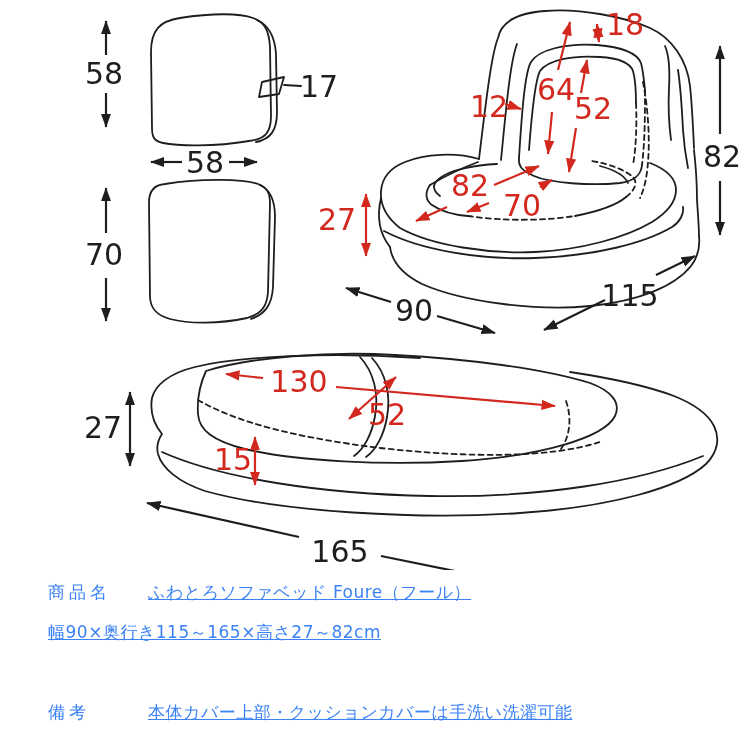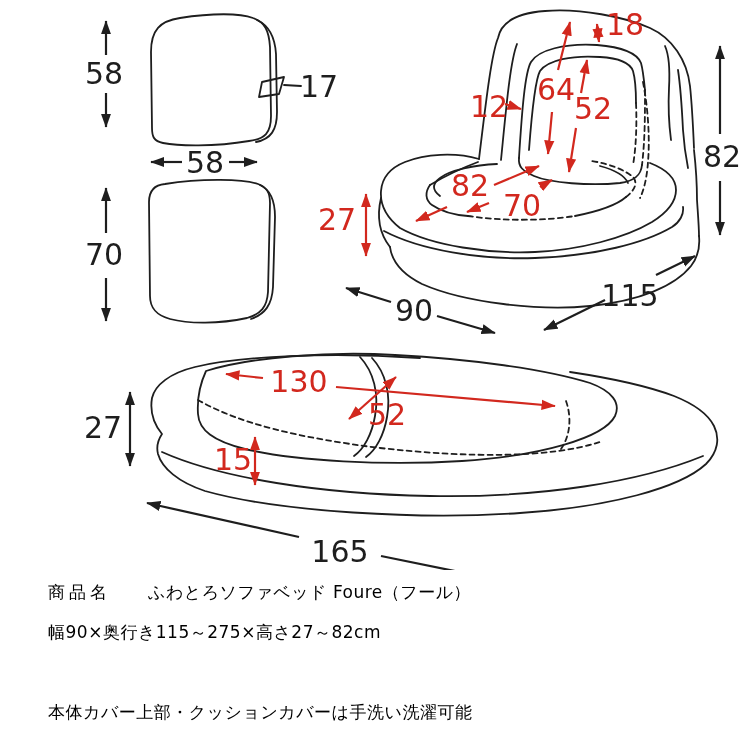--- a/index.html
+++ b/index.html
@@ -2,24 +2,24 @@
 <html><head>
 <meta charset="utf-8">
 <style>
   html,body{margin:0;padding:0;background:#ffffff;}
   .screen{position:relative;width:750px;height:750px;background:#ffffff;overflow:hidden;
           font-family:"DejaVu Sans","Liberation Sans",sans-serif;}
   svg{position:absolute;left:0;top:0;}
   svg text{font-family:"DejaVu Sans","Liberation Sans",sans-serif;}
   .dim-num{font-size:30px;fill:#1e1e1e;}
   .dim-num-red{font-size:30px;fill:#d2281e;}
-  .spec-table{position:absolute;left:48px;top:572px;width:670px;color:#000000;}
+  .spec-table{position:absolute;left:48px;top:572px;width:670px;color:#3b82f6;}
   .spec-row{display:flex;height:40px;align-items:center;font-size:17px;}
   .spec-label{width:100px;flex:0 0 100px;letter-spacing:4px;}
-  .spec-value{flex:1;letter-spacing:0.5px;}
+  .spec-value{flex:1;letter-spacing:0.5px;text-decoration:underline;}
 </style>
 </head>
 <body>
 
 <div class="screen">
 
 <svg width="750" height="570" viewBox="0 0 750 570">
   <defs>
     <marker id="ah-k" viewBox="0 0 7 5" markerWidth="6.5" markerHeight="5" refX="6.6" refY="2.5" orient="auto-start-reverse" markerUnits="strokeWidth">
       <path d="M0,0 L7,2.5 L0,5 Z" fill="#1e1e1e"></path>
@@ -153,22 +153,23 @@
   <text class="dim-num" text-anchor="middle" x="103" y="438">27</text>
   <text class="dim-num" text-anchor="middle" x="340" y="562">165</text>
 </svg>
 
 <div class="spec-table">
   <div class="spec-row">
     <div class="spec-label">商品名</div>
     <div class="spec-value">ふわとろソファベッド Foure（フール）</div>
   </div>
   <div class="spec-row">
-    <div class="spec-value">幅90×奥行き115～275×高さ27～82cm</div>
+    <div class="spec-value">幅90×奥行き115～165×高さ27～82cm</div>
   </div>
   <div class="spec-row">
   </div>
   <div class="spec-row">
+    <div class="spec-label">備考</div>
     <div class="spec-value">本体カバー上部・クッションカバーは手洗い洗濯可能</div>
   </div>
 </div>
 
 </div>
 
 </body></html>

